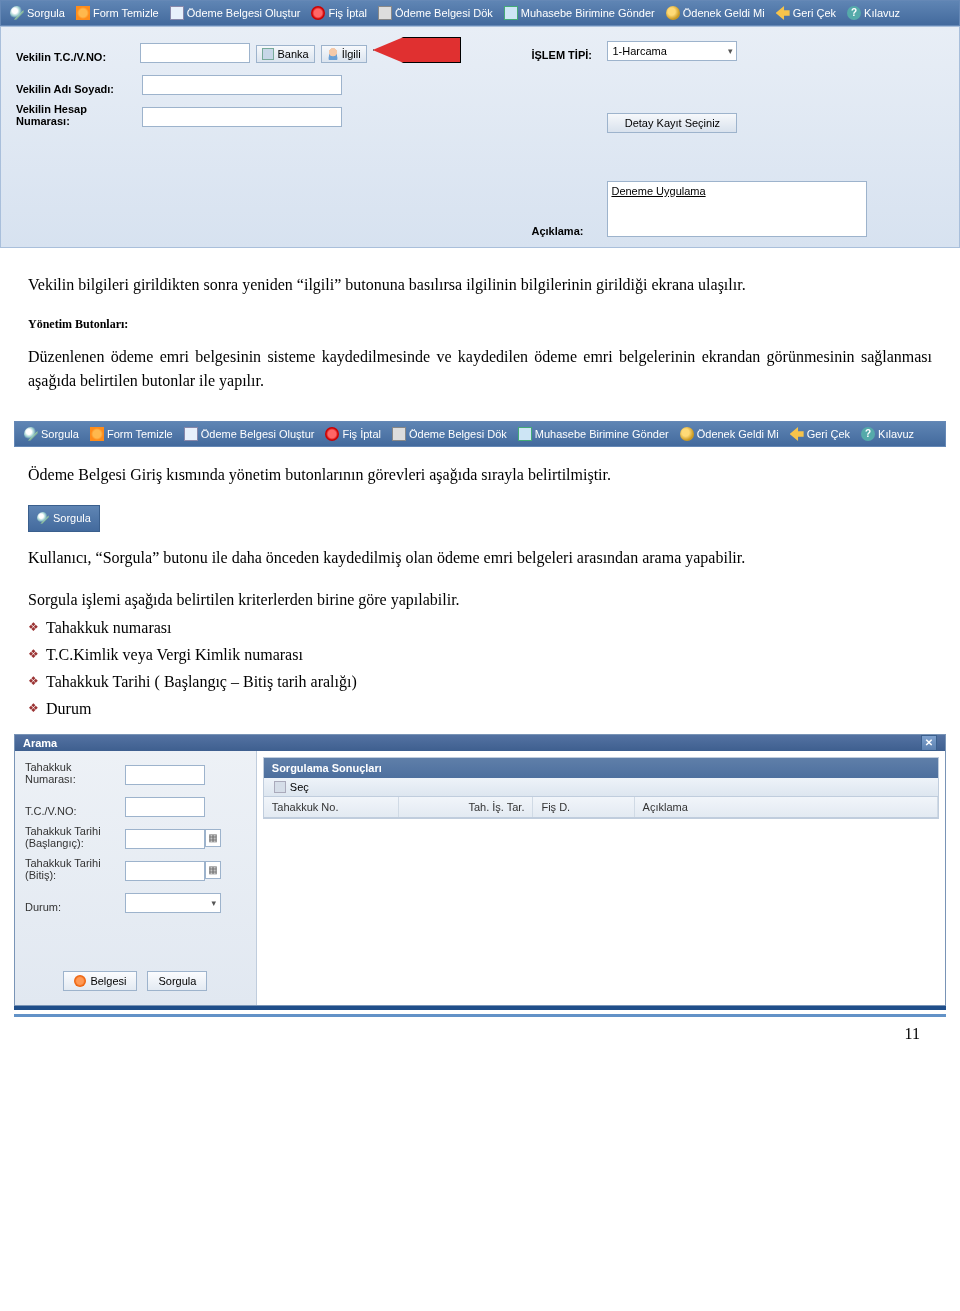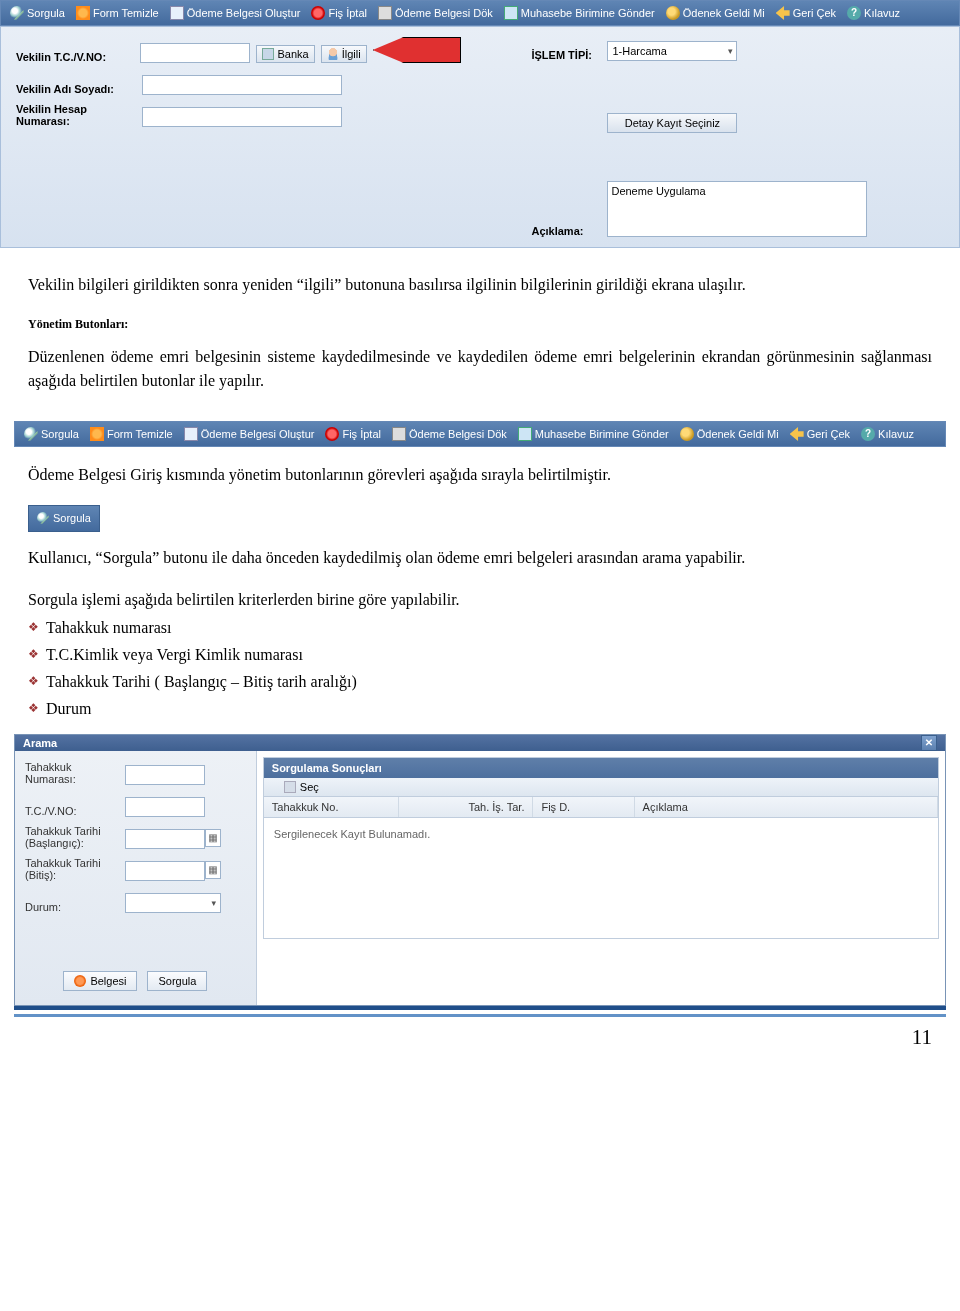--- a/index.html
+++ b/index.html
@@ -94,20 +94,21 @@
     width:130px;
     text-align:center;
   }
   textarea.txa {
     width:260px; height:56px; resize:none;
     border:1px solid #9db3cc;
     font-size:11px;
     padding:3px;
     background:#fff;
     font-family:inherit;
+    text-decoration:underline;
   }
 
   
   .content { padding: 25px 28px 10px; font-family: "Times New Roman", serif; font-size: 16px; line-height: 1.5; }
   .content p { margin-bottom: 18px; text-align: justify; }
   .content h3 { font-weight: bold; margin-bottom: 12px; font-size: 12px;}
   .sorgula-chip {
     display:inline-flex; align-items:center; gap:4px;
     background: linear-gradient(#5f85b4,#436a9d);
     color:#fff; font-family: Arial,sans-serif; font-size:11px;
@@ -165,36 +166,36 @@
   .btn .bicon{ width:12px;height:12px; display:inline-block;}
   .bi-clear{ background:radial-gradient(#ff9955 40%,#ee6611 60%); border-radius:50%;}
   .dright{ flex:1; padding:0; background:#fff;}
   .dright-inner{ margin:6px; border:1px solid #c0cddd;}
   .subhdr{
     background:linear-gradient(#5f7fa9,#4d6f9e);
     color:#fff; font-weight:bold; padding:4px 8px; font-size:11px;
   }
   .subtoolbar{
     background:linear-gradient(#eef3f9,#dde6f0);
-    padding:3px 20px; border-bottom:1px solid #c0cddd;
+    padding:3px 10px; border-bottom:1px solid #c0cddd;
     display:flex; align-items:center; gap:4px; font-size:11px;
   }
   .subtoolbar .sel-icon{ width:12px;height:12px;background:#d5dde8; border:1px solid #aab;}
   .gridhdr{
     display:flex; background:linear-gradient(#f1f5fa,#e3eaf2);
     border-bottom:1px solid #c0cddd; font-size:11px; color:#333;
   }
   .gridhdr > div{ padding:4px 8px; border-right:1px solid #d0dae5;}
   .gc1{width:20%;}
   .gc2{width:20%;text-align:right;}
   .gc3{width:15%;}
   .gc4{flex:1;}
   .gridempty{ padding:10px; color:#666; font-size:11px; background:#fff; min-height:120px;}
 
-  .pagenum{ text-align:right; padding:8px 28px 18px; font-size:21px; font-family: "Times New Roman", serif;}
+  .pagenum{ text-align:right; padding:8px 40px 18px; font-size:16px; font-family: "Times New Roman", serif;}
   .footline{ height:4px; background:#1f4e8a; margin: -16px 14px 4px;}
   .footline2{ height:3px; background:#6292c7; margin: 0 14px 0;}
 </style>
 </head>
 <body>
 
 <div class="toolbar">
   <div class="toolbar-item">
       <span class="ticon ticon-search"></span>
       <span>Sorgula</span>
@@ -390,21 +391,20 @@
           <div class="subtoolbar">
             <span class="sel-icon"></span>
             <span>Seç</span>
           </div>
           <div class="gridhdr">
             <div class="gc1">Tahakkuk No.</div>
             <div class="gc2">Tah. İş. Tar.</div>
             <div class="gc3">Fiş D.</div>
             <div class="gc4">Açıklama</div>
           </div>
-          <div class="gridempty">Sergilenecek Kayıt Bulunamadı.</div>
         </div>
       </div>
     </div>
   </div>
 </div>
 
 <div class="footline"></div>
 <div class="footline2"></div>
 <div class="pagenum">11</div>
 

